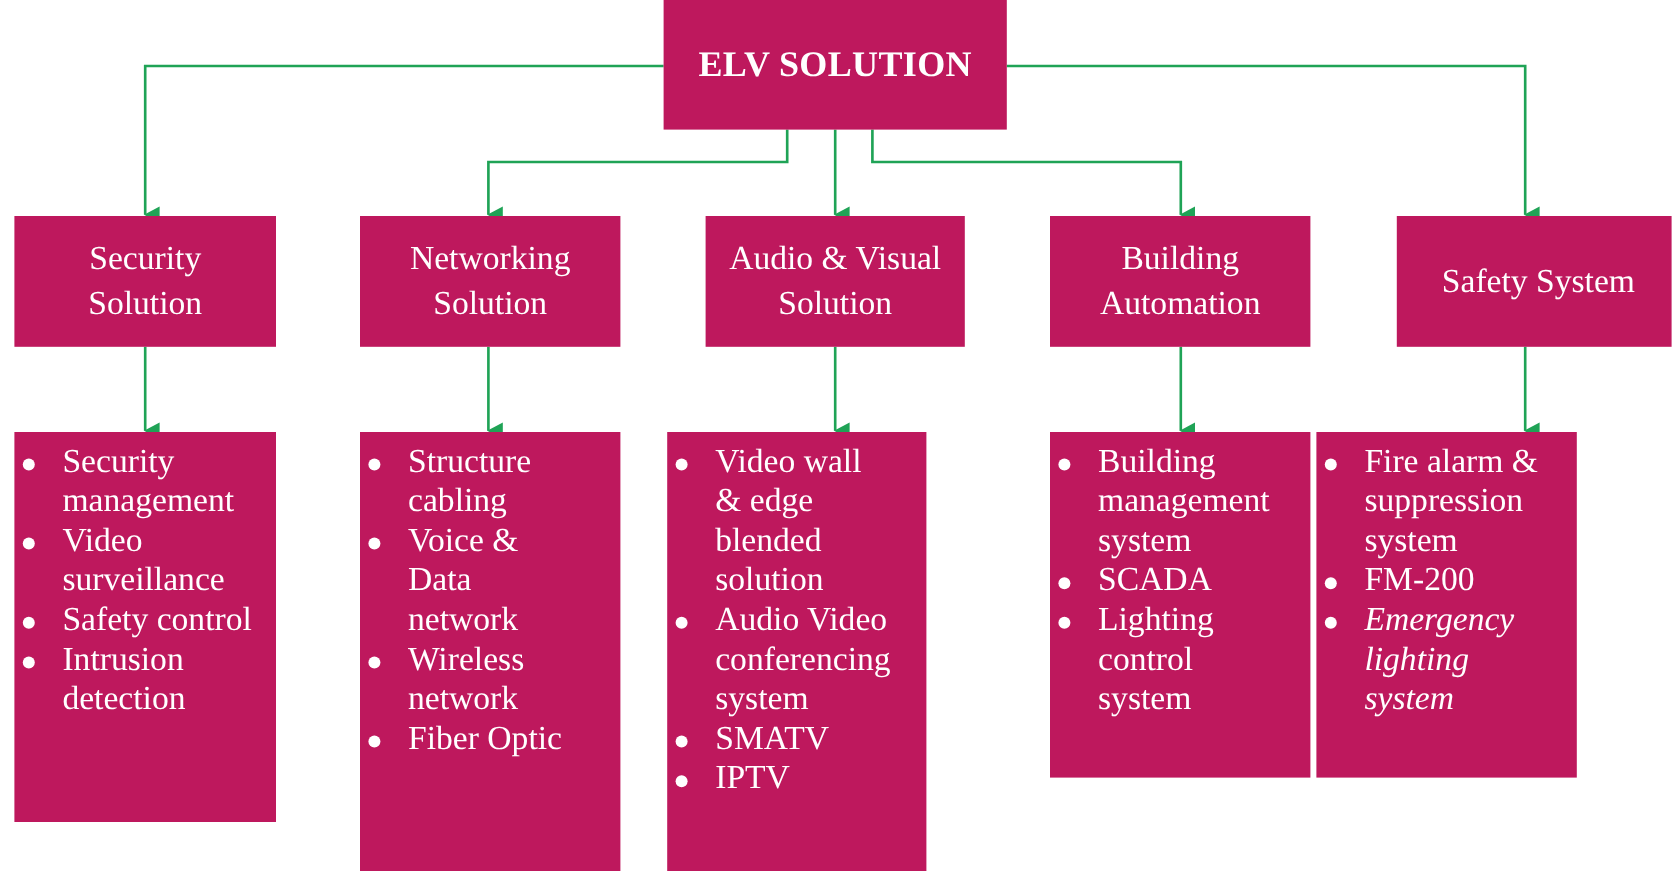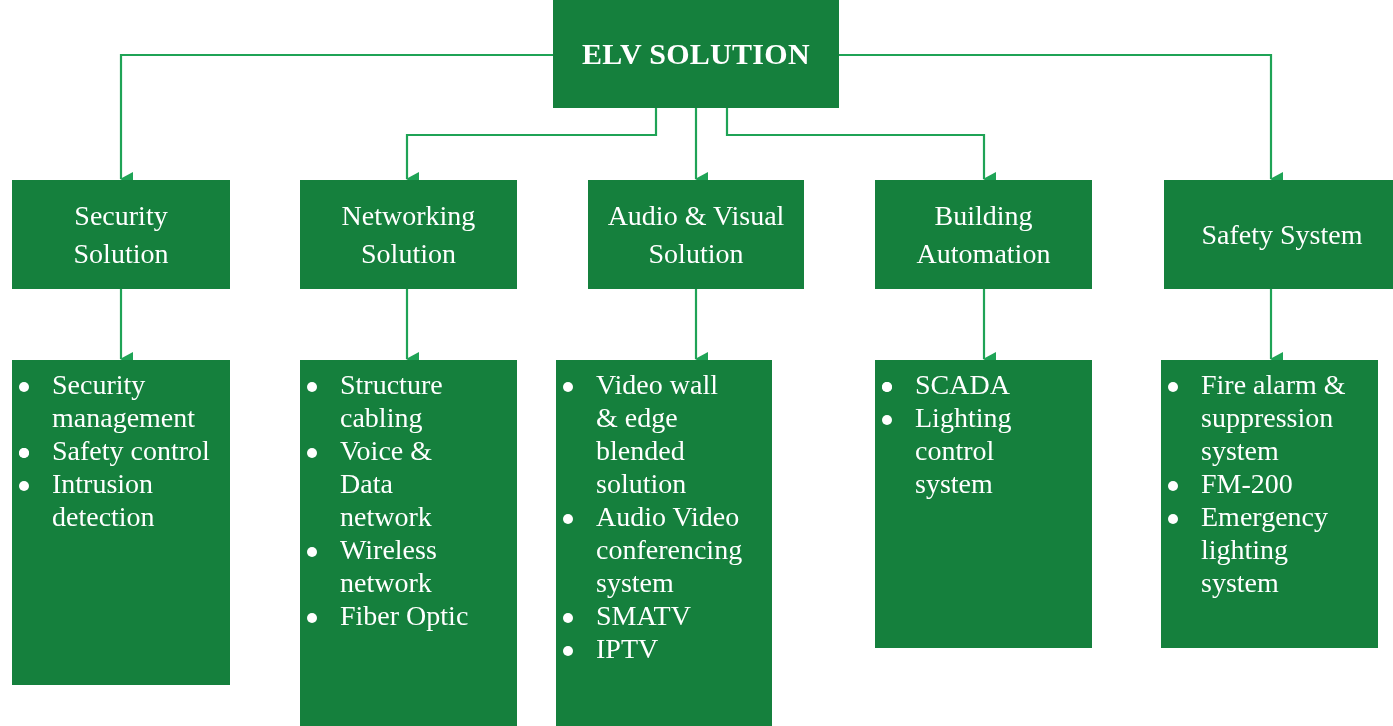--- a/index.html
+++ b/index.html
@@ -1,18 +1,18 @@
 <!DOCTYPE html>
 <html><head>
   <meta charset="utf-8">
   <style>
     html, body { margin:0; padding:0; background:#ffffff; }
     body { width:1393px; height:726px; position:relative; overflow:hidden;
            font-family:"Liberation Serif","DejaVu Serif",serif; }
-    .box { position:absolute; background:#15803d; color:#ffffff; box-sizing:border-box; }
+    .box { position:absolute; background:#be185d; color:#ffffff; box-sizing:border-box; }
     .root { left:553px; top:0px; width:286px; height:108px;
             display:flex; align-items:center; justify-content:center;
             font-weight:bold; font-size:30px; letter-spacing:0.3px; }
     .cat { top:180px; height:109px; display:flex; align-items:center; justify-content:center;
            text-align:center; font-size:28px; line-height:38px; padding:0 6px; }
     .det { top:360px; font-size:28px; line-height:33px; padding:8px 8px 0 0; }
     .det ul { list-style:none; margin:0; padding:0; }
     .det li { position:relative; padding-left:40px; }
     .det li .bullet { position:absolute; left:6px; top:0; width:12px; height:38px;
                       display:flex; align-items:center; justify-content:center; }
@@ -58,21 +58,21 @@
 <div class="box cat" style="left:875px;width:217px;">
   <span style="width:170px;display:block;">Building Automation</span>
 </div>
 <div class="box cat" style="left:1140px;width:236px;margin-left:24px;">
   <span style="width:210px;display:block;">Safety System</span>
 </div>
 
 <div class="box det" style="left:12px;width:218px;height:325px;">
   <ul>
     <li><span class="bullet"></span><span>Security management</span></li>
-    <li><span class="bullet"></span></li>
+    <li><span class="bullet"></span><span>Video surveillance</span></li>
     <li><span class="bullet"></span><span>Safety control</span></li>
     <li><span class="bullet"></span><span>Intrusion detection</span></li>
   </ul>
 </div>
 
 <div class="box det" style="left:300px;width:217px;height:406px;">
   <ul>
     <li><span class="bullet"></span><span style="display:inline-block;width:130px;">Structure cabling</span></li>
     <li><span class="bullet"></span><span style="display:inline-block;width:120px;">Voice &amp; Data network</span></li>
     <li><span class="bullet"></span><span style="display:inline-block;width:120px;">Wireless network</span></li>
@@ -84,25 +84,25 @@
   <ul>
     <li><span class="bullet"></span><span style="display:inline-block;width:150px;">Video wall &amp; edge blended solution</span></li>
     <li><span class="bullet"></span><span style="display:inline-block;width:172px;">Audio Video conferencing system</span></li>
     <li><span class="bullet"></span><span>SMATV</span></li>
     <li><span class="bullet"></span><span>IPTV</span></li>
   </ul>
 </div>
 
 <div class="box det" style="left:875px;width:217px;height:288px;">
   <ul>
-    <li><span class="bullet"></span></li>
+    <li><span class="bullet"></span><span style="display:inline-block;width:170px;">Building management system</span></li>
     <li><span class="bullet"></span><span>SCADA</span></li>
     <li><span class="bullet"></span><span style="display:inline-block;width:120px;">Lighting control system</span></li>
   </ul>
 </div>
 
-<div class="box det" style="left:1161px;width:217px;height:288px;">
+<div class="box det" style="left:1097px;width:217px;height:288px;">
   <ul>
     <li><span class="bullet"></span><span style="display:inline-block;width:170px;">Fire alarm &amp; suppression system</span></li>
     <li><span class="bullet"></span><span>FM-200</span></li>
-    <li><span class="bullet"></span><span style="display:inline-block;width:150px;">Emergency lighting system</span></li>
+    <li><span class="bullet"></span><span style="display:inline-block;width:150px;font-style:italic;">Emergency lighting system</span></li>
   </ul>
 </div>
 
 </body></html>

